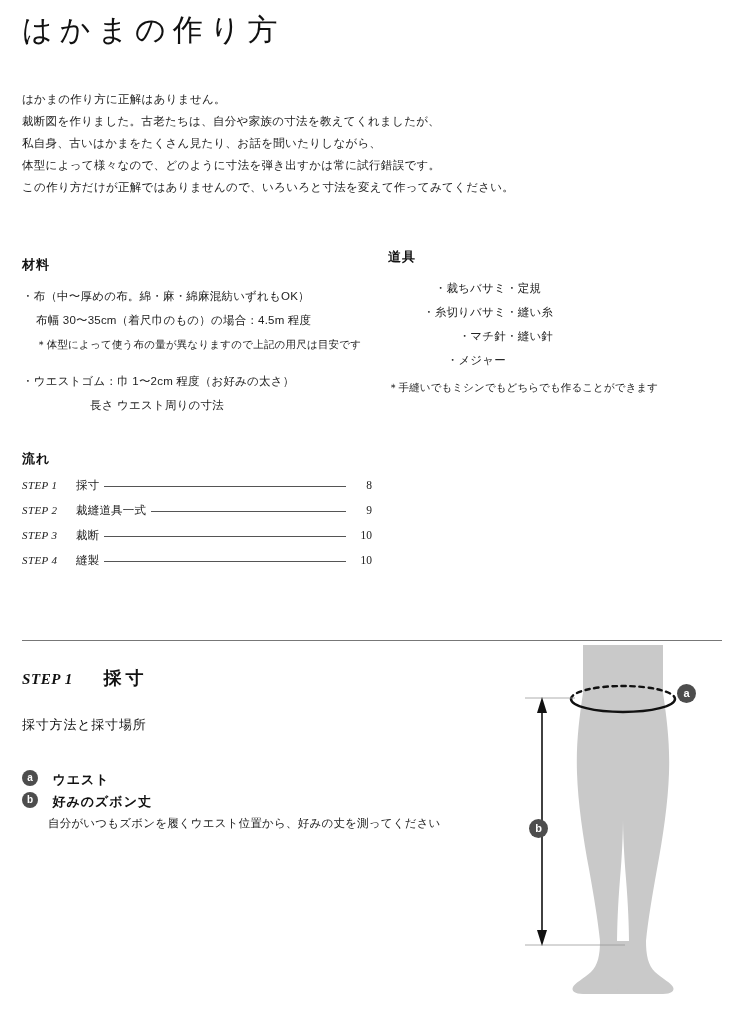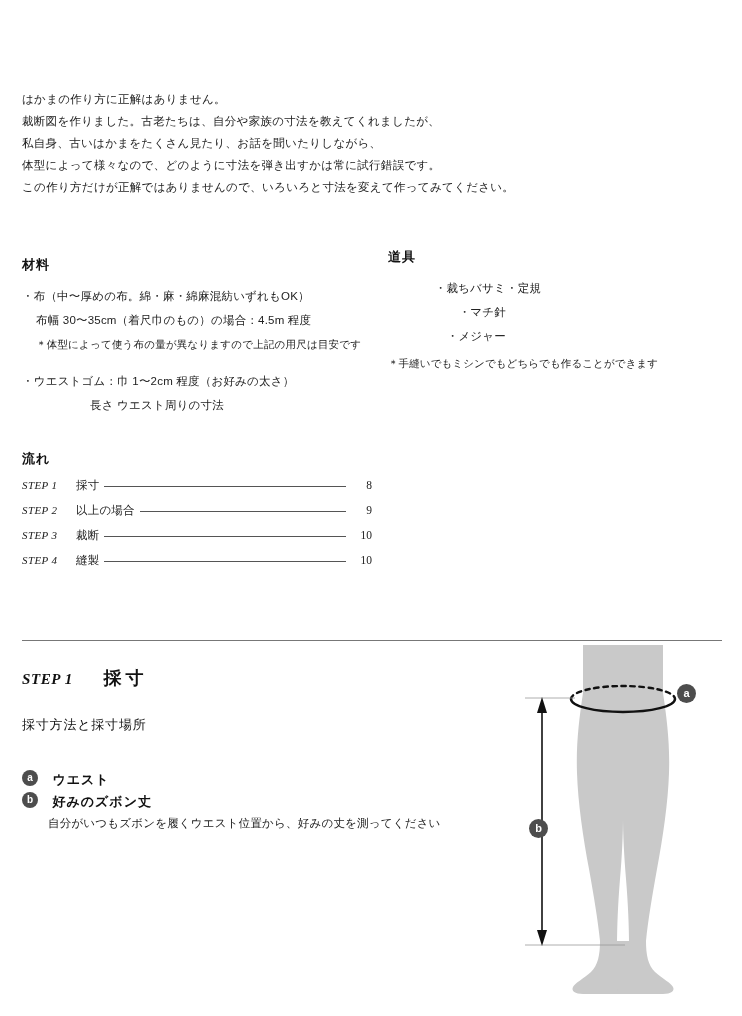--- a/index.html
+++ b/index.html
@@ -258,20 +258,21 @@
     font-family: "Liberation Sans", sans-serif;
   }
   .fig-badge-a { left: 172px; top: 39px; }
   .fig-badge-b { left: 24px; top: 174px; }
 </style>
 </head>
 <body>
 
 <div id="page">
 
+  <div class="doc-title">はかまの作り方</div>
 
   <div class="intro">
     <div class="intro-line">はかまの作り方に正解はありません。</div>
     <div class="intro-line">裁断図を作りました。古老たちは、自分や家族の寸法を教えてくれましたが、</div>
     <div class="intro-line">私自身、古いはかまをたくさん見たり、お話を聞いたりしながら、</div>
     <div class="intro-line">体型によって様々なので、どのように寸法を弾き出すかは常に試行錯誤です。</div>
     <div class="intro-line">この作り方だけが正解ではありませんので、いろいろと寸法を変えて作ってみてください。</div>
   </div>
 
   <div class="materials">
@@ -286,41 +287,46 @@
   </div>
 
   <div class="tools">
     <div class="sec-head">道具</div>
     <div class="blk-body">
       <div class="t-row">
         <div class="t-col-a">・裁ちバサミ</div>
         <div class="t-col-b">・定規</div>
       </div>
       <div class="t-row">
+        <div class="t-col-a">・糸切りバサミ</div>
+        <div class="t-col-b">・縫い糸</div>
+      </div>
+      <div class="t-row">
         <div class="t-col-a">・マチ針</div>
+        <div class="t-col-b">・縫い針</div>
       </div>
       <div class="t-row">
         <div class="t-col-a">・メジャー</div>
       </div>
       <div class="t-note">＊手縫いでもミシンでもどちらでも作ることができます</div>
     </div>
   </div>
 
   <div class="flow">
     <div class="sec-head">流れ</div>
     <div class="toc-list">
       <div class="toc-row">
         <span class="toc-step">STEP 1</span>
         <span class="toc-label">採寸</span>
         <span class="toc-leader"></span>
         <span class="toc-page">8</span>
       </div>
       <div class="toc-row">
         <span class="toc-step">STEP 2</span>
-        <span class="toc-label">以上の場合</span>
+        <span class="toc-label">裁縫道具一式</span>
         <span class="toc-leader"></span>
         <span class="toc-page">9</span>
       </div>
       <div class="toc-row">
         <span class="toc-step">STEP 3</span>
         <span class="toc-label">裁断</span>
         <span class="toc-leader"></span>
         <span class="toc-page">10</span>
       </div>
       <div class="toc-row">

